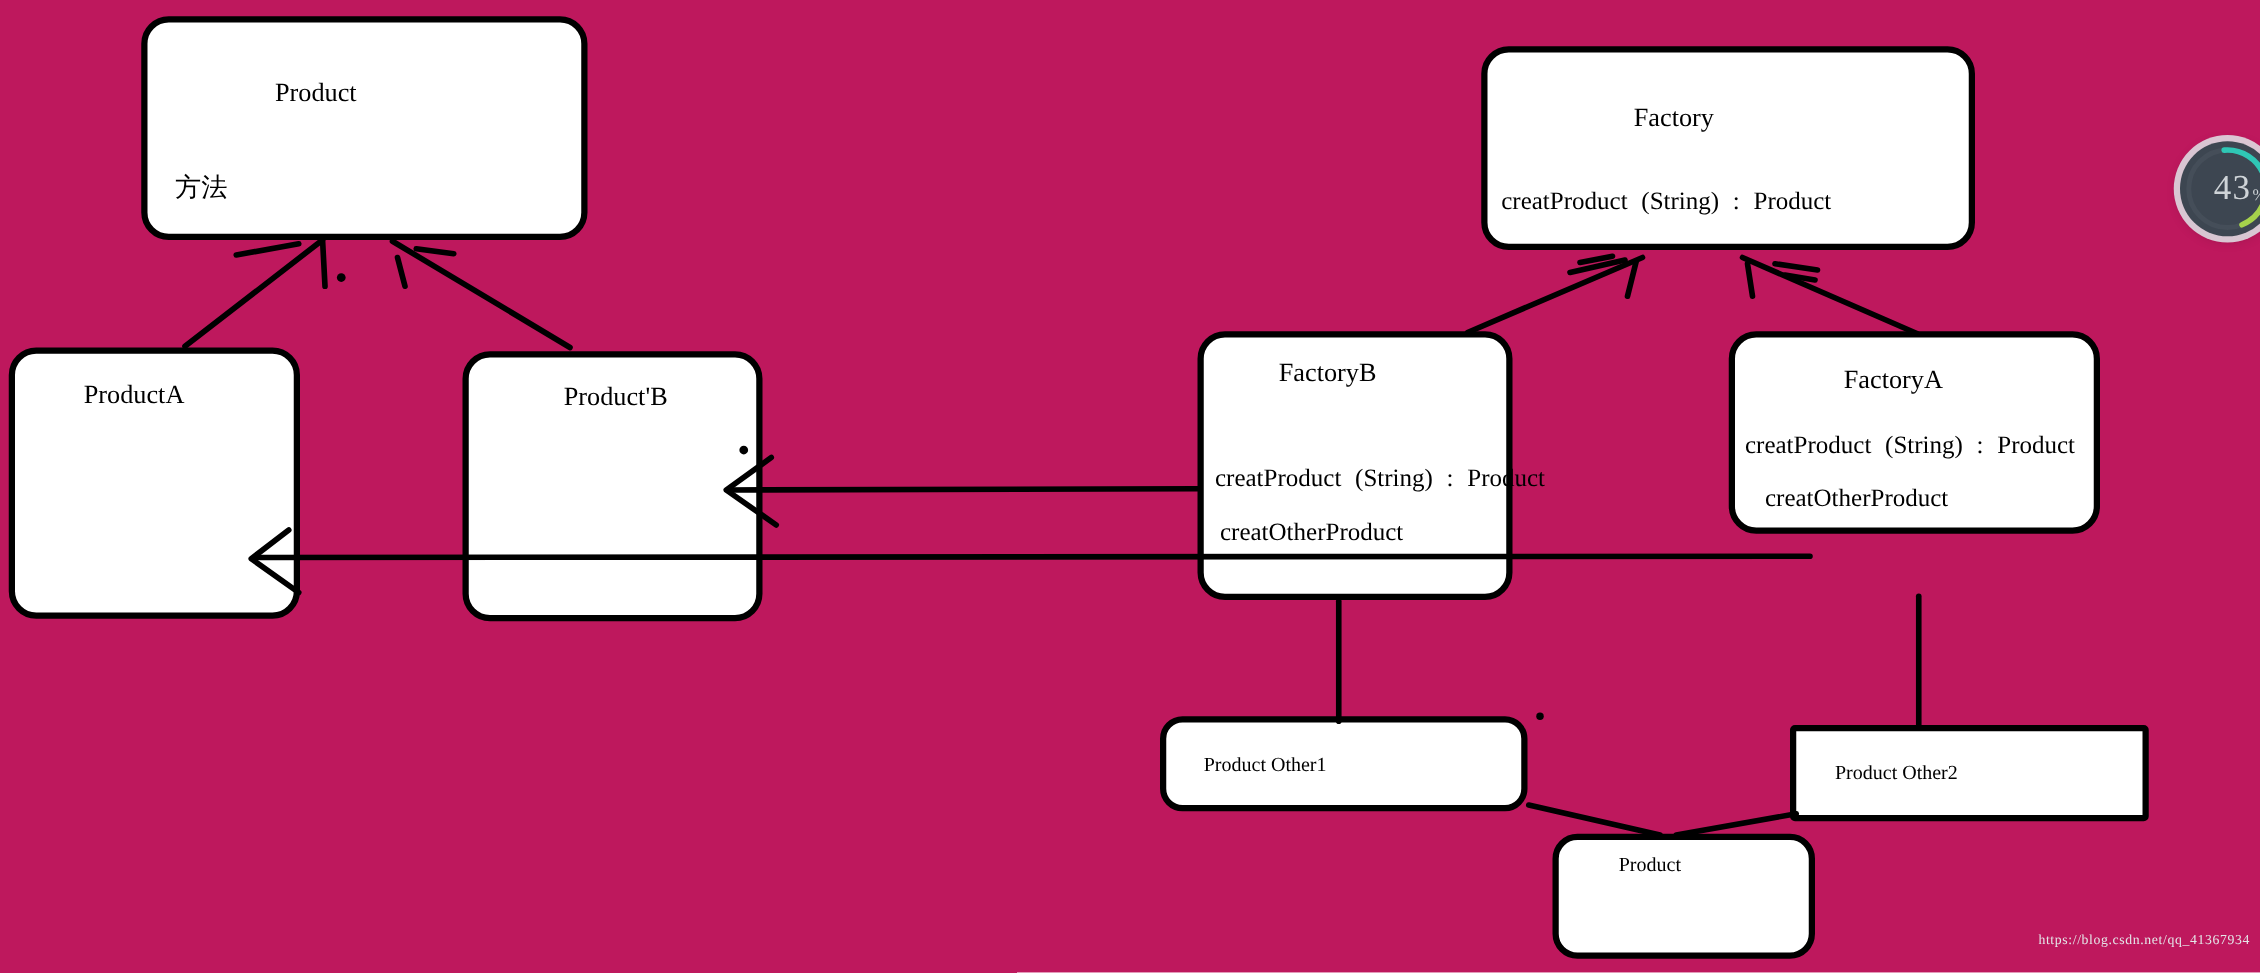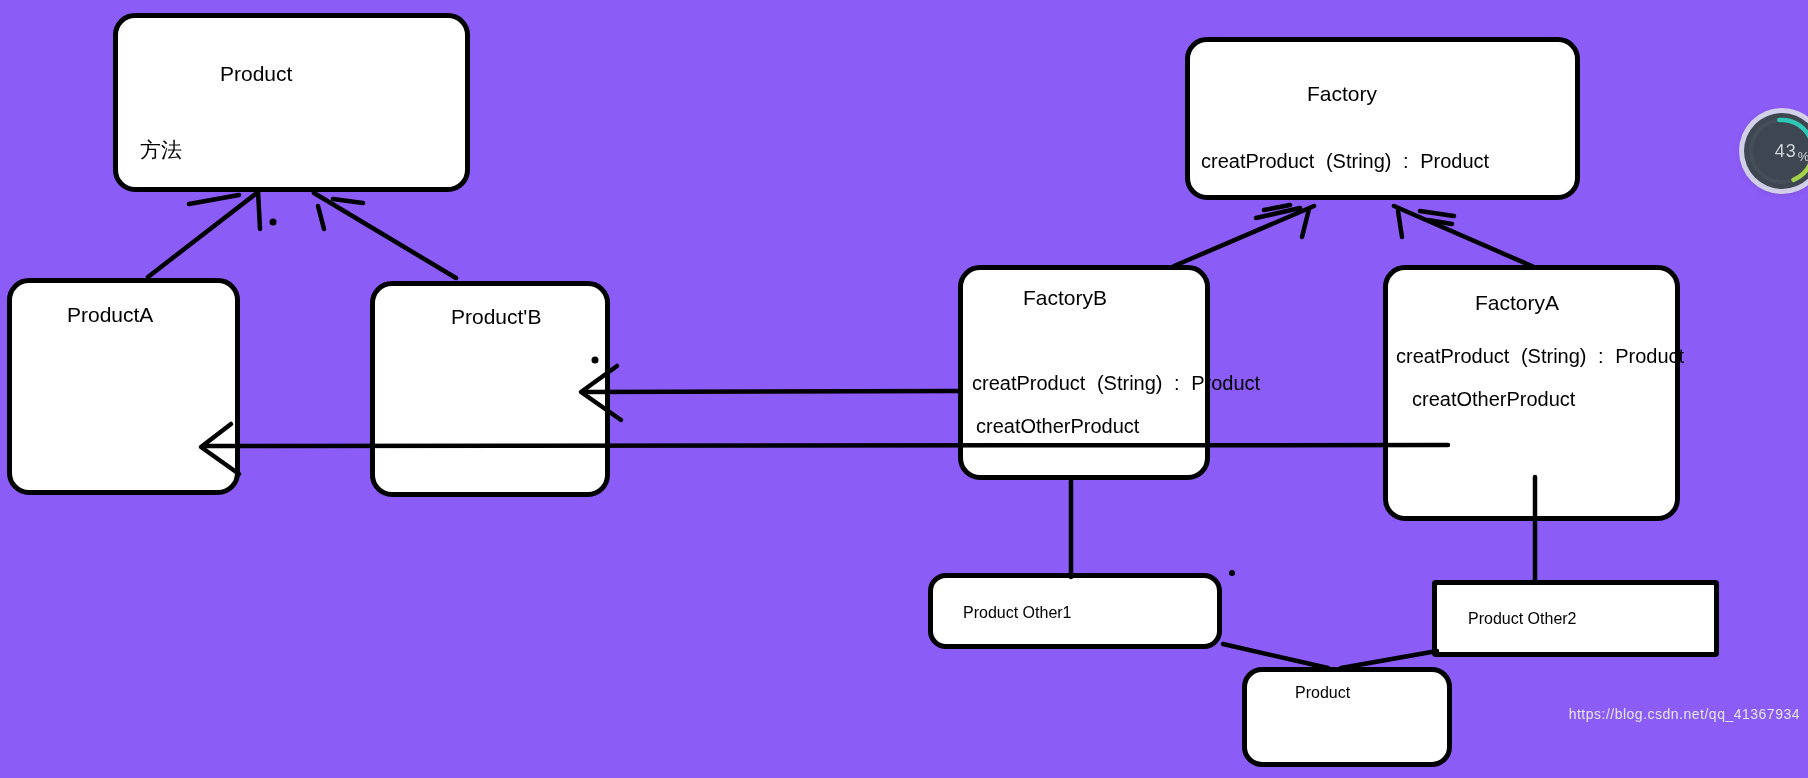--- a/index.html
+++ b/index.html
@@ -1,22 +1,22 @@
 <!DOCTYPE html>
 <html><head>
 <meta charset="utf-8">
 <style>
   html, body { margin: 0; padding: 0; background: #ffffff; }
   #stage {
     position: relative;
     width: 1808px;
     height: 778px;
-    background: #8b5cf6;
+    background: #be185d;
     overflow: hidden;
-    font-family: Liberation Sans, sans-serif;
+    font-family: Liberation Serif, serif;
     color: #000;
   }
   .node {
     position: absolute;
     background: #ffffff;
     border: 5px solid #000000;
     border-radius: 22px;
     box-sizing: border-box;
   }
   .node span {
@@ -53,27 +53,27 @@
     box-shadow: 0 0 0 5px rgba(225,229,233,0.85), 0 2px 10px rgba(0,0,0,0.25);
     cursor: pointer;
   }
   #progress-badge svg { position: absolute; left: 0; top: 0; }
   #progress-badge .num {
     position: absolute;
     left: 0; top: 0; width: 76px; height: 76px;
     display: flex; align-items: center; justify-content: center;
     color: #cfd4d8;
   }
-  #progress-badge .val { font-size: 18px; letter-spacing: 1px; margin-left: 20px; }
+  #progress-badge .val { font-size: 28px; letter-spacing: 1px; margin-left: 20px; }
   #progress-badge .pct { font-size: 13px; margin-top: 10px; margin-left: 1px; }
 
   #watermark {
     position: absolute;
-    right: 8px; top: 706px;
-    font-size: 14px;
+    right: 8px; top: 746px;
+    font-size: 11px;
     letter-spacing: 0.5px;
     color: #e4e6e8;
   }
 </style>
 </head>
 <body>
 
 <div id="stage">
 
   <div class="node" style="left:113px; top:13px; width:357px; height:179px;">
@@ -93,21 +93,21 @@
     <span class="title" style="left:117px; top:40px;">Factory</span>
     <span class="method" style="left:11px; top:108px;">creatProduct (String) : Product</span>
   </div>
 
   <div class="node" style="left:958px; top:265px; width:252px; height:215px;padding-left:20px;">
     <span class="title" style="left:60px; top:16px;">FactoryB</span>
     <span class="method" style="left:9px; top:102px;">creatProduct (String) : Product</span>
     <span class="method" style="left:13px; top:145px;">creatOtherProduct</span>
   </div>
 
-  <div class="node" style="left:1383px; top:265px; width:297px; height:256px;padding-left:14px;">
+  <div class="node" style="left:1383px; top:265px; width:297px; height:162px;padding-left:14px;">
     <span class="title" style="left:87px; top:21px;">FactoryA</span>
     <span class="method" style="left:8px; top:75px;">creatProduct (String) : Product</span>
     <span class="method" style="left:24px; top:118px;">creatOtherProduct</span>
   </div>
 
   <div class="node" style="left:928px; top:573px; width:294px; height:76px; border-radius:18px;">
     <span class="small-title" style="left:30px; top:26px;">Product Other1</span>
   </div>
 
   <div class="node" style="left:1432px; top:580px; width:287px; height:77px; border-radius:4px;">

